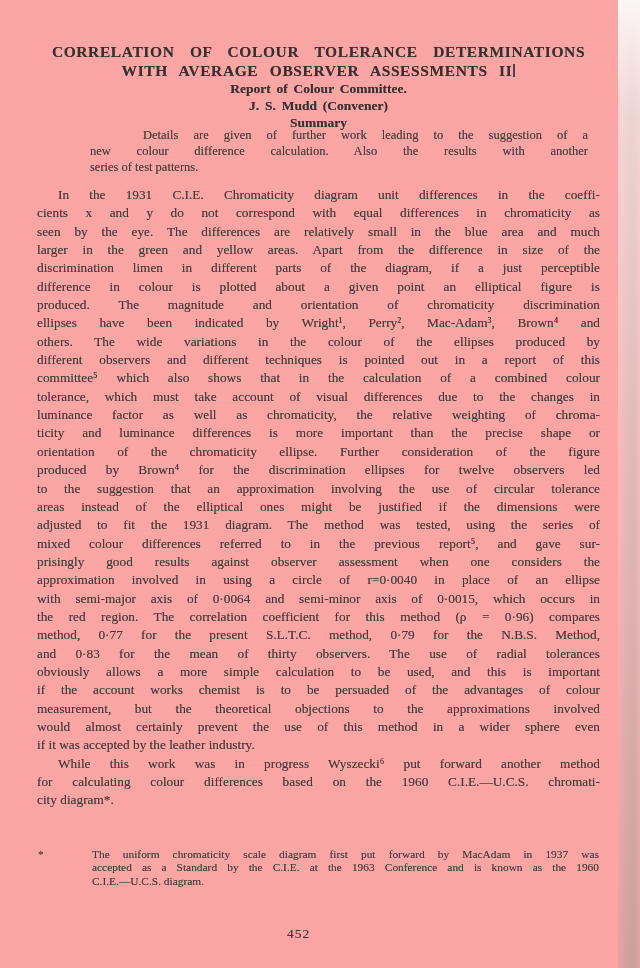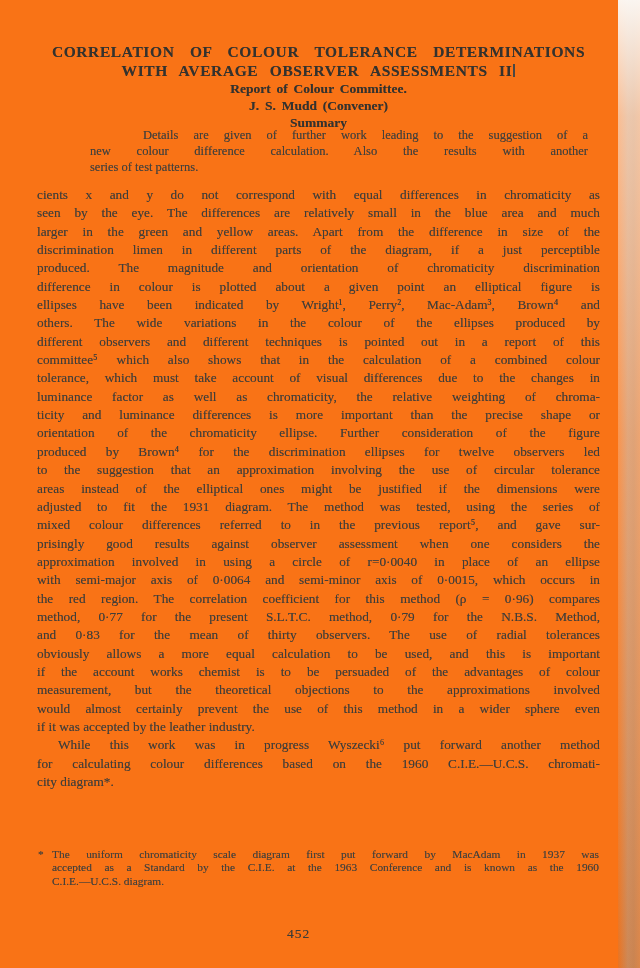--- a/index.html
+++ b/index.html
@@ -1,19 +1,19 @@
 <!DOCTYPE html>
 <html><head>
 <meta charset="utf-8">
 <style>
   html,body{margin:0;padding:0;}
   body{width:640px;height:968px;overflow:hidden;}
   .page{
     position:relative;width:640px;height:968px;
-    background:#f97316;
+    background:#fca5a5;
     font-family:"Liberation Serif","DejaVu Serif",serif;
     color:#3e3c38;
   }
   
   .edge-right{
     position:absolute;top:0;right:0;width:22px;height:968px;
     background:linear-gradient(to right,
       rgba(170,170,166,0) 0%,
       rgba(170,170,166,0.42) 45%,
       rgba(160,160,156,0.40) 72%,
@@ -52,21 +52,21 @@
   .body-para > div{text-align:justify;text-align-last:justify;}
   .body-para > div.last-line{text-align-last:left;}
   .body-para > div.first-line{text-indent:21px;}
 
   .footnote-block{
     position:absolute;left:37px;top:848px;width:562px;
     font-size:11.4px;line-height:13.4px;color:#43413d;
     padding-left:15px;box-sizing:border-box;
   }
   .footnote-marker{position:absolute;left:1px;top:0;font-size:11.4px;}
-  .footnote-block > .fn-lines > div{text-align:justify;text-align-last:justify;}
+  .footnote-block > .fn-lines > div{text-align:justify;text-align-last:justify;margin-left:40px;}
   .footnote-block > .fn-lines > div.last-line{text-align-last:left;}
 
   .page-number{
     position:absolute;left:37px;top:926px;width:563px;
     text-align:center;font-size:13.5px;color:#3e3c38;
     transform:translateX(-20px);letter-spacing:1px;
   }
 </style>
 </head>
 <body>
@@ -86,46 +86,47 @@
   <div class="summary-block">
 
   <div class="first-line">Details are given of further work leading to the suggestion of a</div>
       <div>new colour difference calculation.  Also the results with another</div>
       <div class="last-line">series of test patterns.</div>
     </div>
 
   <div class="body-block">
     <div class="body-para">
 
+    <div class="first-line">In the 1931 C.I.E. Chromaticity diagram unit differences in the coeffi-</div>
         <div>cients x and y do not correspond with equal differences in chromaticity as</div>
         <div>seen by the eye.  The differences are relatively small in the blue area and much</div>
         <div>larger in the green and yellow areas.  Apart from the difference in size of the</div>
         <div>discrimination limen in different parts of the diagram, if a just perceptible</div>
+        <div>difference in colour is plotted about a given point an elliptical figure is</div>
         <div>produced.  The magnitude and orientation of chromaticity discrimination</div>
-        <div>difference in colour is plotted about a given point an elliptical figure is</div>
         <div>ellipses have been indicated by Wright¹, Perry², Mac-Adam³, Brown⁴ and</div>
         <div>others.  The wide variations in the colour of the ellipses produced by</div>
         <div>different observers and different techniques is pointed out in a report of this</div>
         <div>committee⁵ which also shows that in the calculation of a combined colour</div>
         <div>tolerance, which must take account of visual differences due to the changes in</div>
         <div>luminance factor as well as chromaticity, the relative weighting of chroma-</div>
         <div>ticity and luminance differences is more important than the precise shape or</div>
         <div>orientation of the chromaticity ellipse.  Further consideration of the figure</div>
         <div>produced by Brown⁴ for the discrimination ellipses for twelve observers led</div>
         <div>to the suggestion that an approximation involving the use of circular tolerance</div>
         <div>areas instead of the elliptical ones might be justified if the dimensions were</div>
         <div>adjusted to fit the 1931 diagram. The method was tested, using the series of</div>
         <div>mixed colour differences referred to in the previous report⁵, and gave sur-</div>
         <div>prisingly good results against observer assessment when one considers the</div>
         <div>approximation involved in using a circle of r=0·0040 in place of an ellipse</div>
         <div>with semi-major axis of 0·0064 and semi-minor axis of 0·0015, which occurs in</div>
         <div>the red region. The correlation coefficient for this method (ρ = 0·96) compares</div>
         <div>method, 0·77 for the present S.L.T.C. method, 0·79 for the N.B.S. Method,</div>
         <div>and 0·83 for the mean of thirty observers.  The use of radial tolerances</div>
-        <div>obviously allows a more equal calculation to be used, and this is important</div>
+        <div>obviously allows a more simple calculation to be used, and this is important</div>
         <div>if the account works chemist is to be persuaded of the advantages of colour</div>
         <div>measurement, but the theoretical objections to the approximations involved</div>
         <div>would almost certainly prevent the use of this method in a wider sphere even</div>
         <div class="last-line">if it was accepted by the leather industry.</div>
       </div>
     <div class="body-para">
 
     <div class="first-line">While this work was in progress Wyszecki⁶ put forward another method</div>
         <div>for calculating colour differences based on the 1960 C.I.E.—U.C.S. chromati-</div>
         <div class="last-line">city diagram*.</div>

